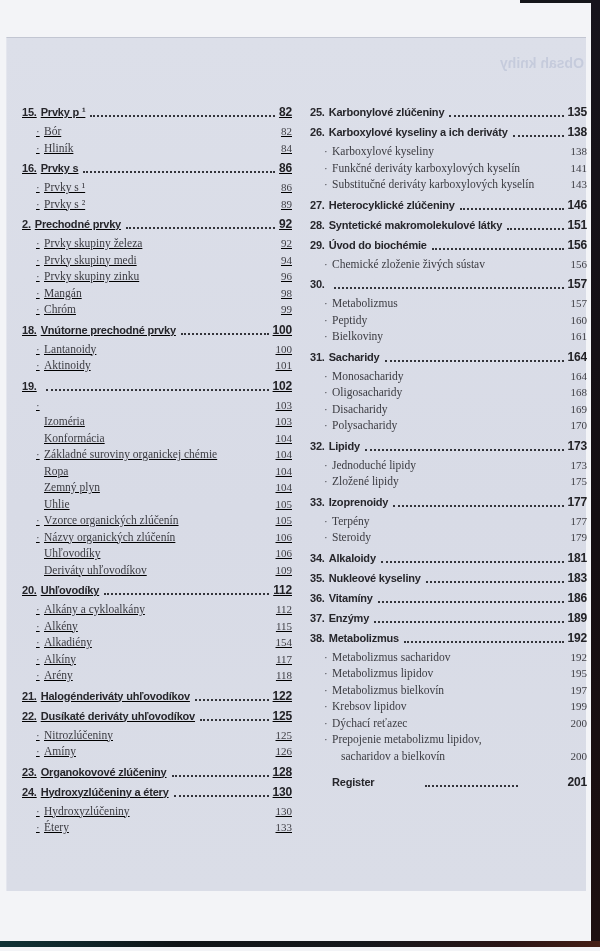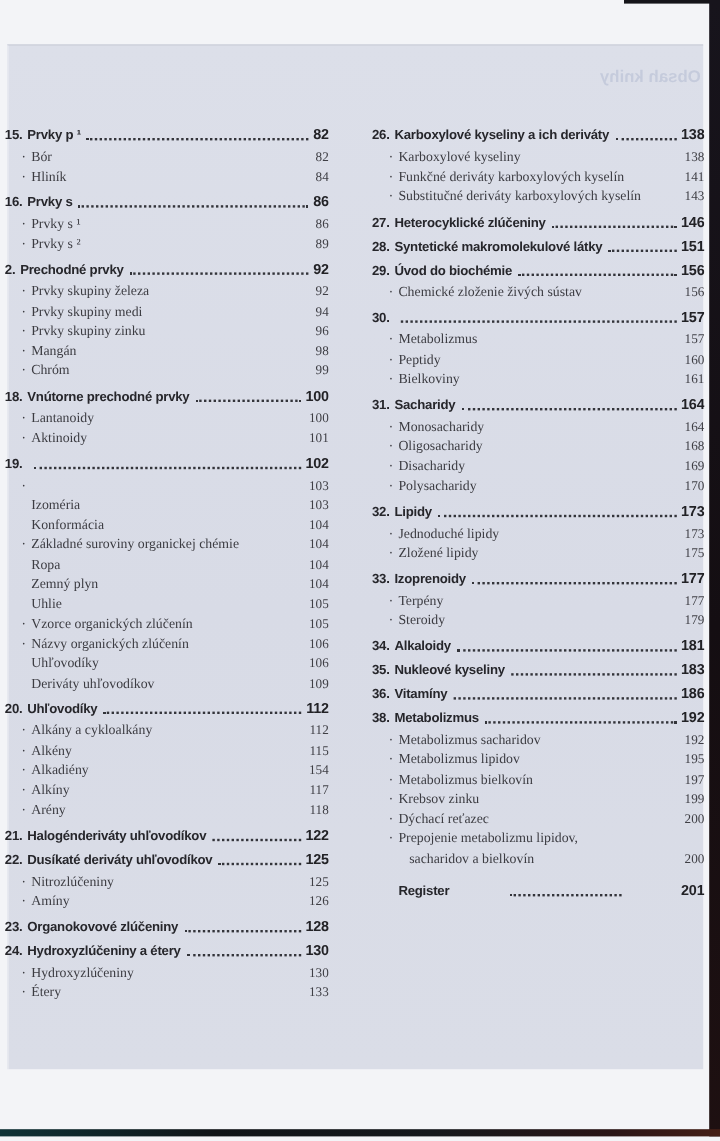--- a/index.html
+++ b/index.html
@@ -24,21 +24,21 @@
     white-space:nowrap;
   }
   
   .top-right-line{position:absolute;top:0;left:520px;width:80px;height:3px;background:#15151a;}
   .right-strip{position:absolute;top:0;left:591px;width:9px;height:947px;
     background:linear-gradient(180deg,#17141c 0%,#140e12 55%,#1e1011 100%);}
   .bottom-line{position:absolute;top:941px;left:0;width:600px;height:6px;
     background:linear-gradient(90deg,#0f3236 0%,#101417 30%,#15181c 60%,#2a1516 85%,#451f16 100%);}
   
   .col{position:absolute;top:100px;}
-  #col-left{left:4px;width:270px;}
+  #col-left{left:22px;width:270px;text-decoration:underline;}
   #col-right{left:310px;width:277px;}
   .row{display:flex;align-items:baseline;white-space:nowrap;overflow:hidden;}
   .row.ch{
     margin:4px 0 3px 0;height:16px;line-height:16px;
     font-weight:bold;color:#26262b;font-size:11px;letter-spacing:-0.2px;
   }
   .ch-num{margin-right:4px;}
   .leader{
     flex:1 1 auto;min-width:6px;height:0;
     border-bottom:2px dotted #33343a;
@@ -305,20 +305,26 @@
       </div>
       <div class="row sub">
         <span class="bullet">·</span>
         <span class="sub-label">Étery</span>
         <span class="fill"></span>
         <span class="sub-page">133</span>
       </div>
     </div>
   <div class="col" id="col-right">
       <div class="row ch">
+        <span class="ch-num">25.</span>
+        <span class="ch-label">Karbonylové zlúčeniny</span>
+        <span class="leader"></span>
+        <span class="ch-page">135</span>
+      </div>
+      <div class="row ch">
         <span class="ch-num">26.</span>
         <span class="ch-label">Karboxylové kyseliny a ich deriváty</span>
         <span class="leader"></span>
         <span class="ch-page">138</span>
       </div>
       <div class="row sub">
         <span class="bullet">·</span>
         <span class="sub-label">Karboxylové kyseliny</span>
         <span class="fill"></span>
         <span class="sub-page">138</span>
@@ -460,20 +466,26 @@
         <span class="leader"></span>
         <span class="ch-page">183</span>
       </div>
       <div class="row ch">
         <span class="ch-num">36.</span>
         <span class="ch-label">Vitamíny</span>
         <span class="leader"></span>
         <span class="ch-page">186</span>
       </div>
       <div class="row ch">
+        <span class="ch-num">37.</span>
+        <span class="ch-label">Enzýmy</span>
+        <span class="leader"></span>
+        <span class="ch-page">189</span>
+      </div>
+      <div class="row ch">
         <span class="ch-num">38.</span>
         <span class="ch-label">Metabolizmus</span>
         <span class="leader"></span>
         <span class="ch-page">192</span>
       </div>
       <div class="row sub">
         <span class="bullet">·</span>
         <span class="sub-label">Metabolizmus sacharidov</span>
         <span class="fill"></span>
         <span class="sub-page">192</span>
@@ -485,21 +497,21 @@
         <span class="sub-page">195</span>
       </div>
       <div class="row sub">
         <span class="bullet">·</span>
         <span class="sub-label">Metabolizmus bielkovín</span>
         <span class="fill"></span>
         <span class="sub-page">197</span>
       </div>
       <div class="row sub">
         <span class="bullet">·</span>
-        <span class="sub-label">Krebsov zinku</span>
+        <span class="sub-label">Krebsov lipidov</span>
         <span class="fill"></span>
         <span class="sub-page">199</span>
       </div>
       <div class="row sub">
         <span class="bullet">·</span>
         <span class="sub-label">Dýchací reťazec</span>
         <span class="fill"></span>
         <span class="sub-page">200</span>
       </div>
       <div class="row sub">

